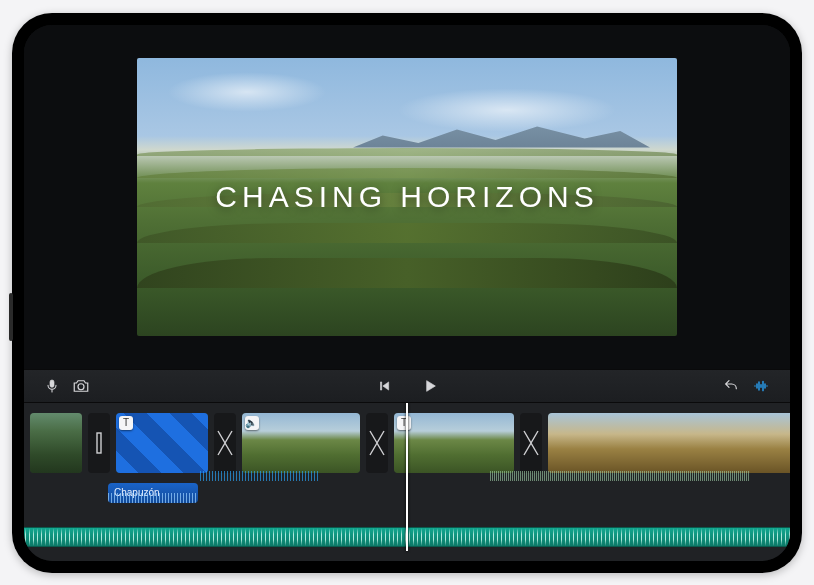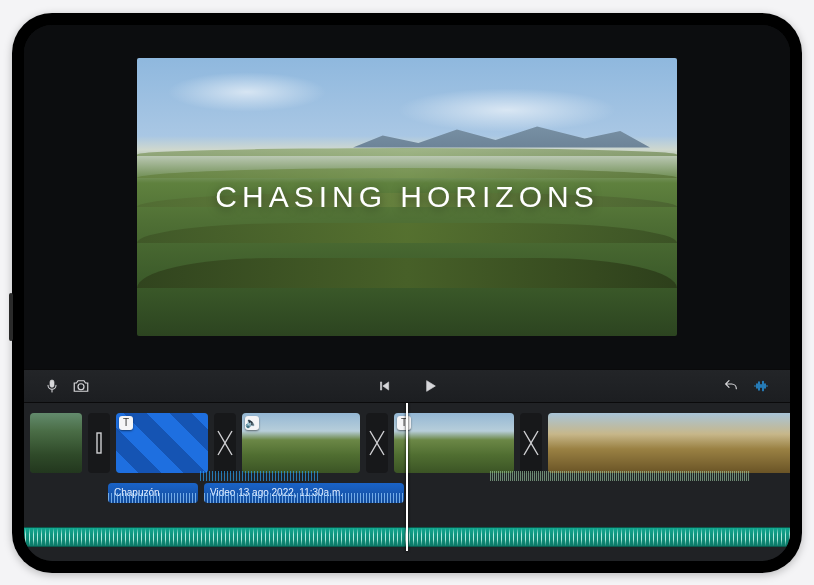--- a/index.html
+++ b/index.html
@@ -299,21 +299,20 @@
           </div>
         </div>
 
       <div class="wave-strip">
         <div class="miniwave blue" style="left:176px;width:118px"></div>
         <div class="miniwave green" style="left:466px;width:260px"></div>
       </div>
 
       <div class="audio-clips" id="audio-clips">
           <div class="aclip" style="width: 90px;"><span>Chapuzón</span><div class="aw"></div></div>
-          <div class="aclip" style="width: 200px;"><span>Video 13 ago 2022, 11:30a.m.</span><div class="aw"></div></div>
         </div>
 
       <div class="music-track">
         <div class="music-wave"></div>
       </div>
 
       <div class="playhead" id="playhead" style="left: 382px;">
 
         <div class="line"></div>
       </div>

